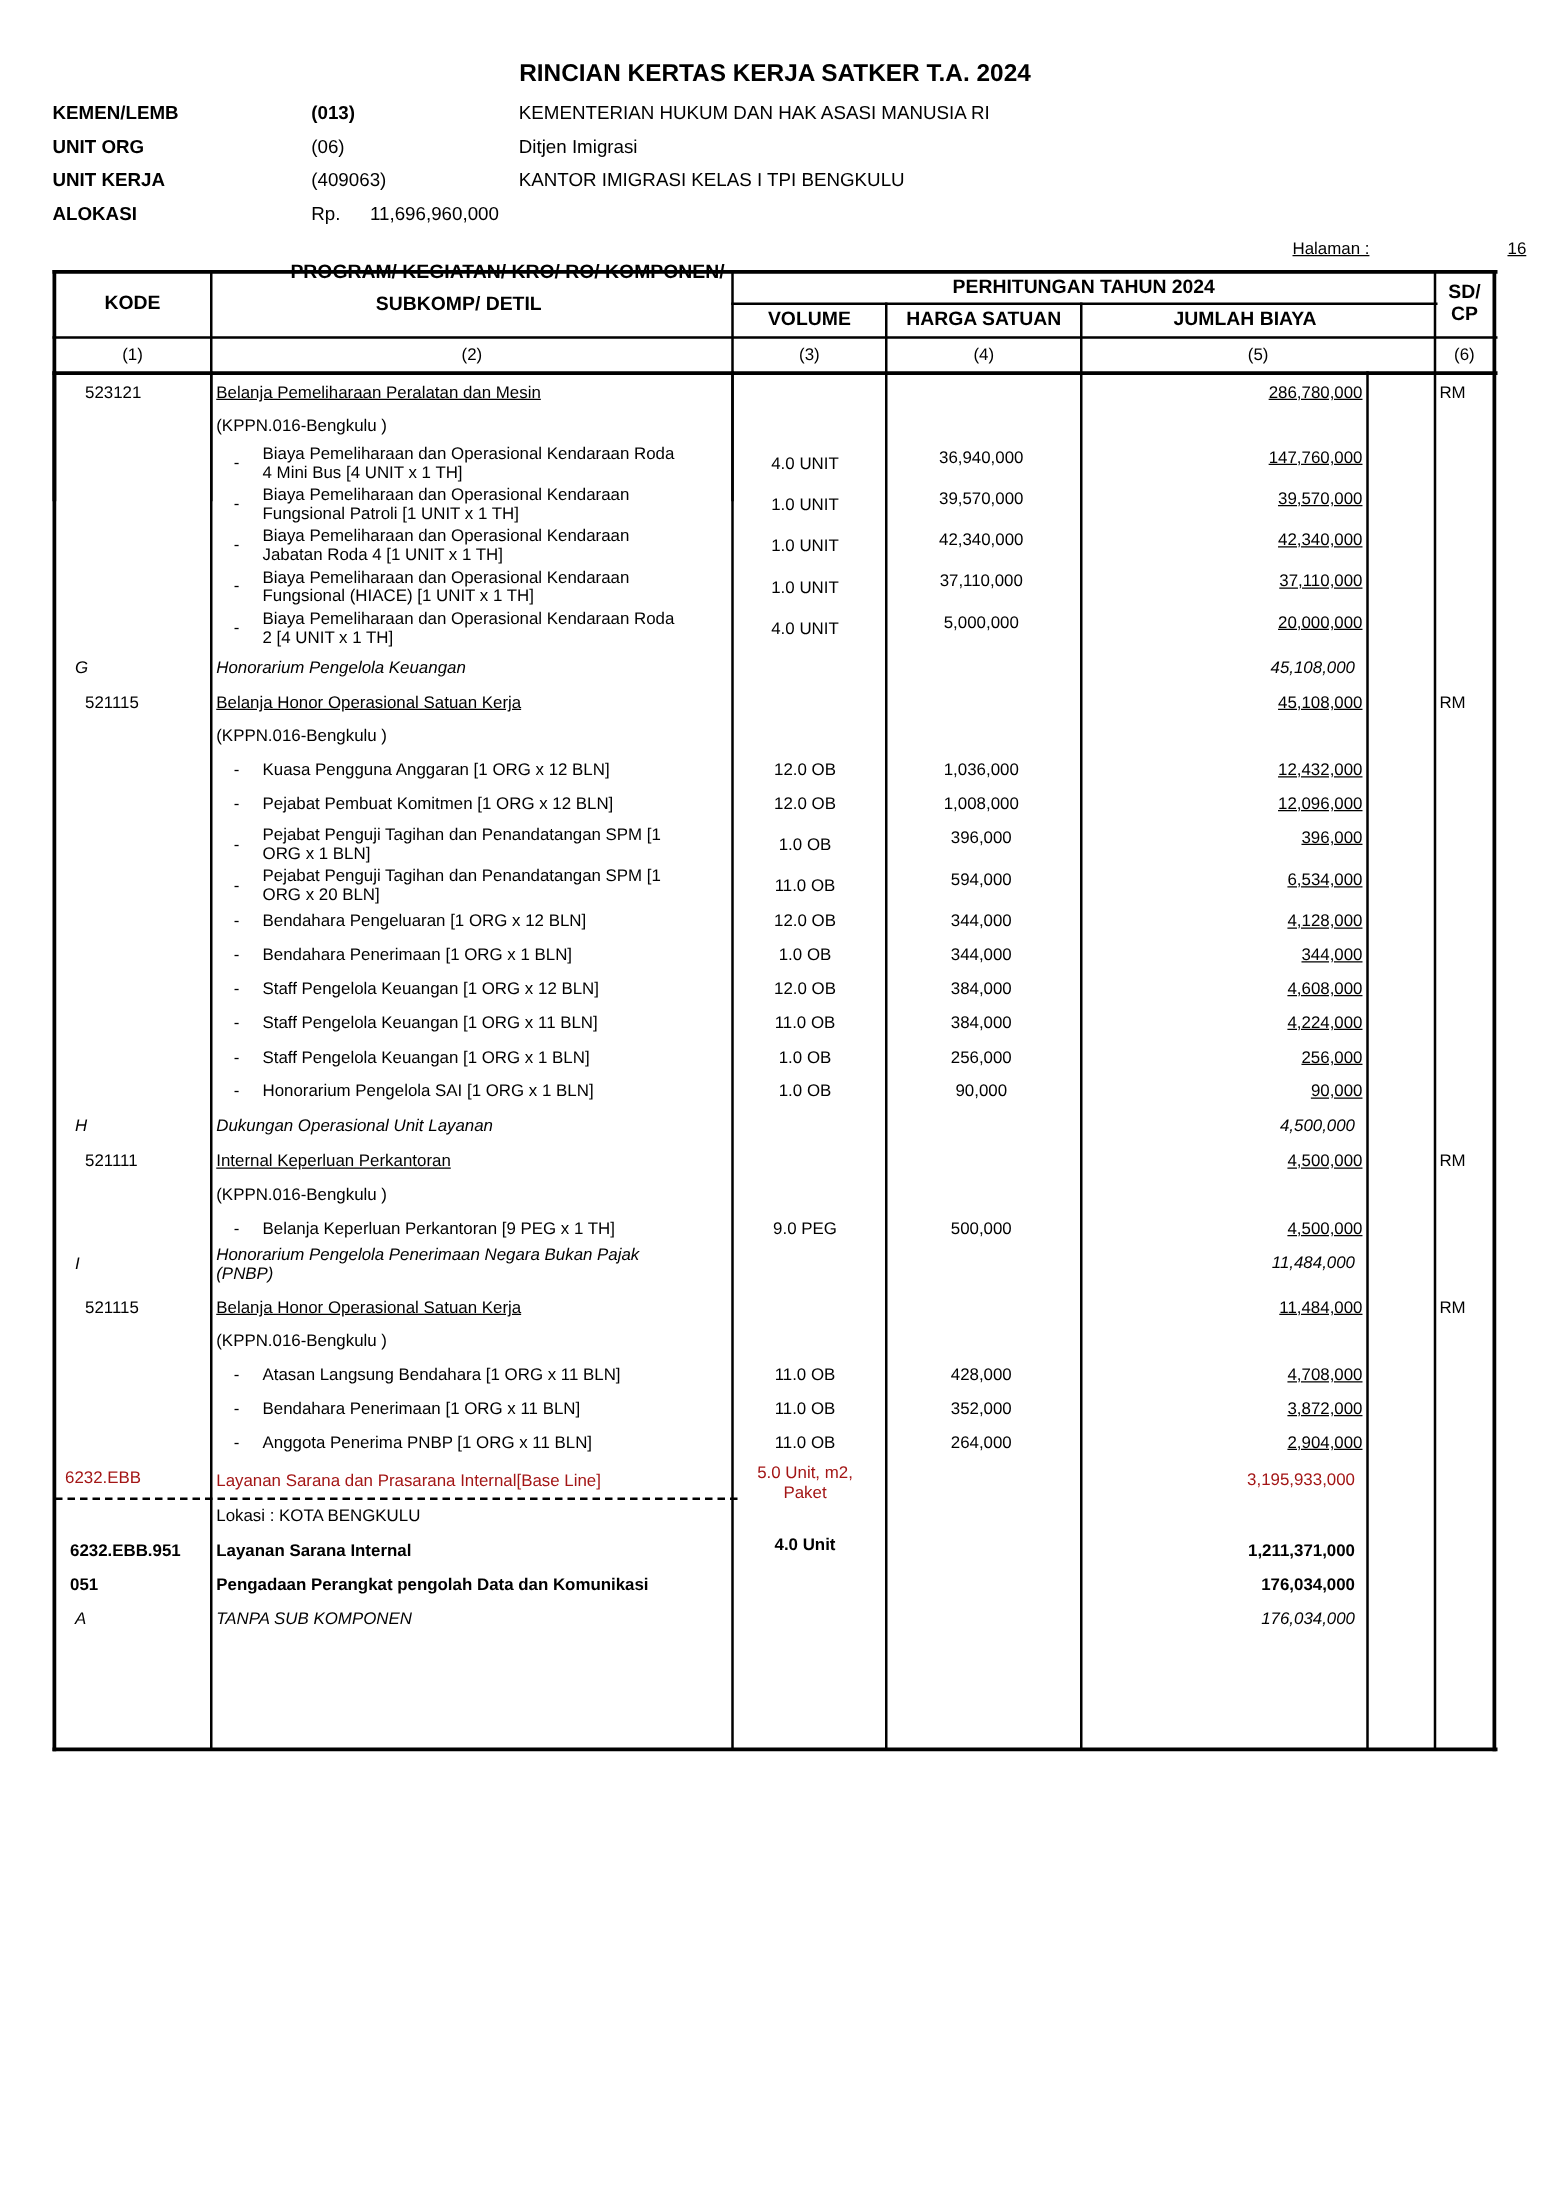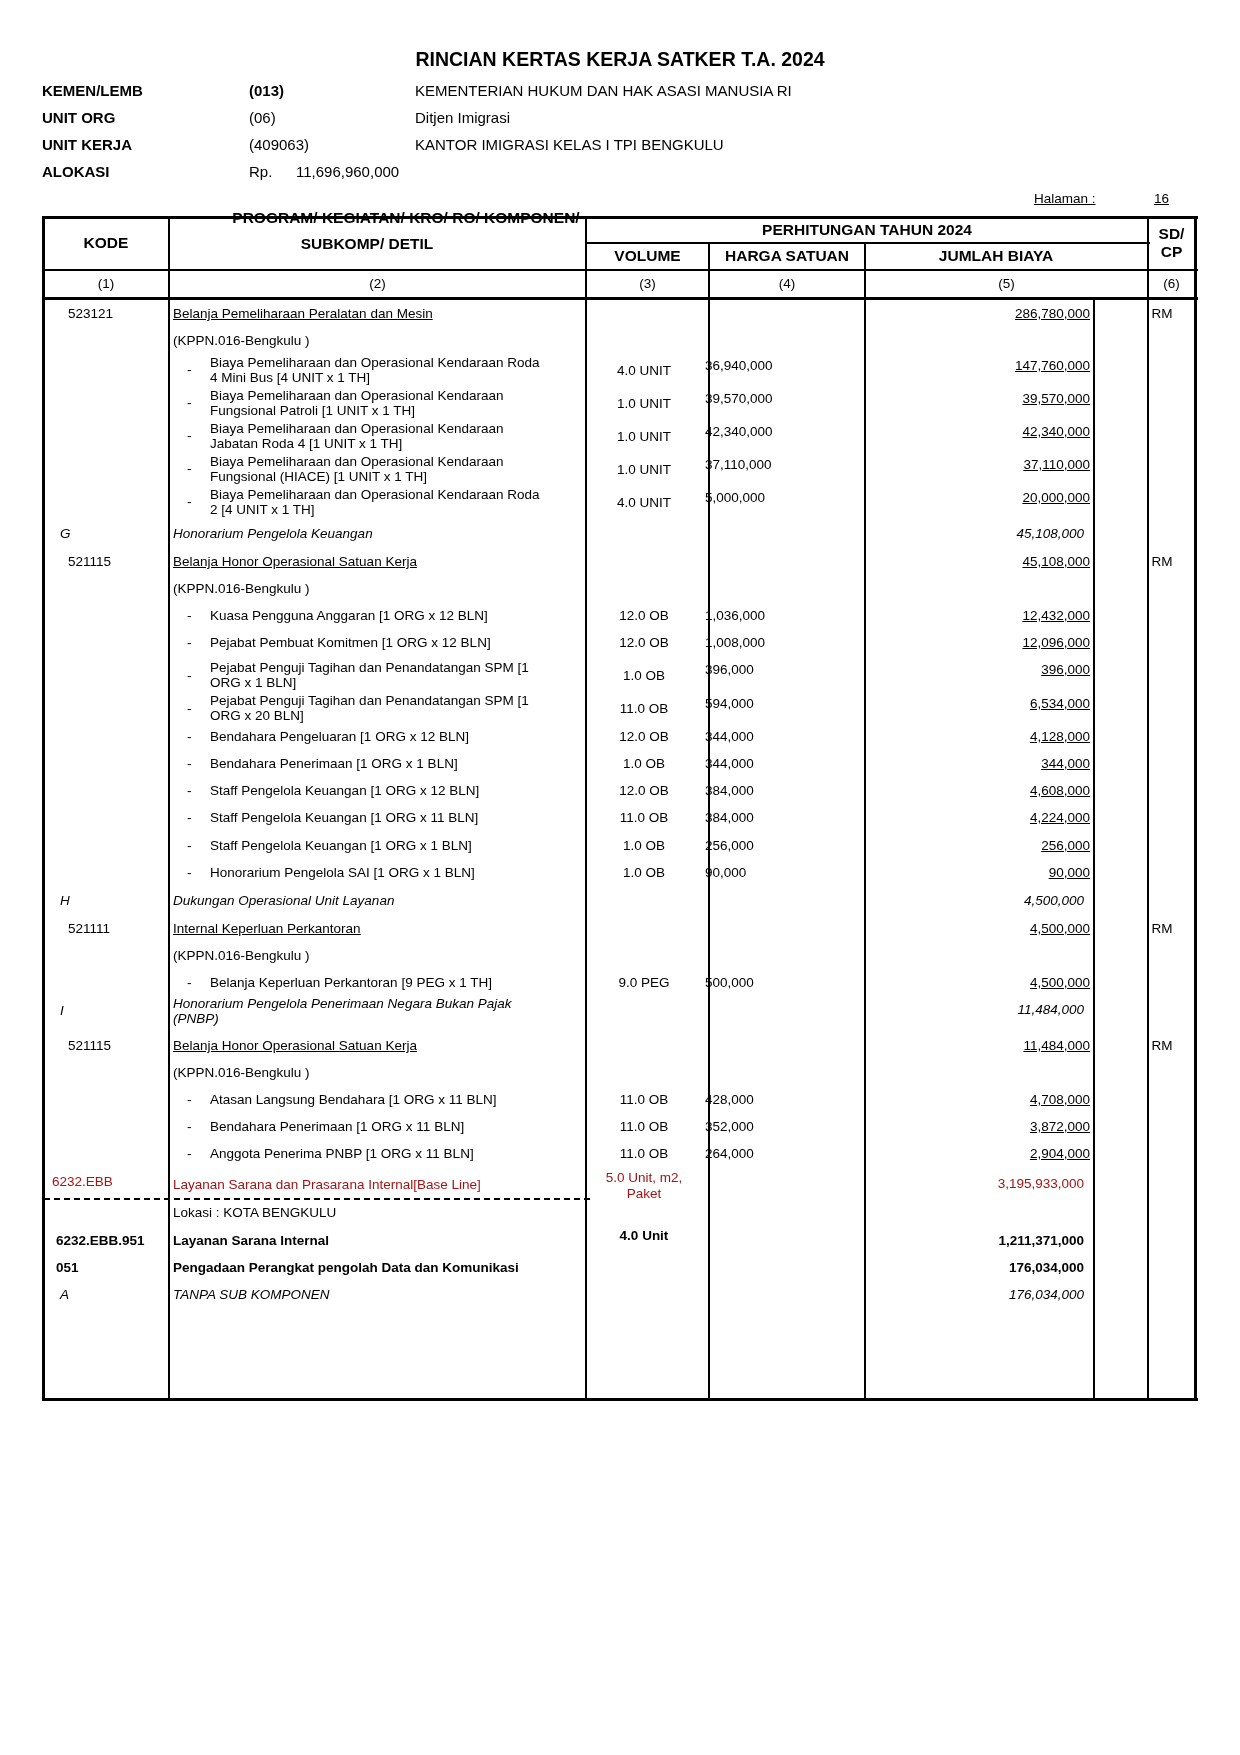--- a/index.html
+++ b/index.html
@@ -17,21 +17,21 @@
   .th { position:absolute; font-weight:bold; font-size:15.5px; text-align:center; }
   .colnum { position:absolute; font-size:13.5px; text-align:center; top:276px; }
   
   .cell { position:absolute; font-size:13.5px; line-height:15px; white-space:nowrap; }
   .kode { left:68px; }
   .kode-l { left:60px; font-style:italic; }
   .desc { left:173px; }
   .dash { left:187px; }
   .item { left:210px; }
   .vol { left:585px; width:118px; text-align:center; }
-  .harga { left:705px; width:160px; text-align:left; }
+  .harga { left:705px; width:160px; text-align:center; }
   .jml { left:862px; width:228px; text-align:right;text-decoration:underline; }
   .jml-i { left:862px; width:222px; text-align:right; font-style:italic; }
   .sd { left:1137px; width:50px; text-align:center; }
   .it { font-style:italic; }
   .red { color:#a31515; }
   .dashed { position:absolute; left:44px; top:1198px; width:546px; border-top:2.5px dashed #000; }
 </style>
 </head>
 <body>
 
@@ -47,21 +47,21 @@
 
 <div class="abs hdr-lbl" style="top:136px">UNIT KERJA</div>
 <div class="abs hdr-code" style="top:136px">(409063)</div>
 <div class="abs hdr-val" style="top:136px">KANTOR IMIGRASI KELAS I TPI BENGKULU</div>
 
 <div class="abs hdr-lbl" style="top:163px">ALOKASI</div>
 <div class="abs hdr-code" style="top:163px">Rp.</div>
 <div class="abs" style="top:163px;left:296px;font-size:15px">11,696,960,000</div>
 
 <div class="abs halaman" style="top:191px;left:1034px">Halaman :</div>
-<div class="abs halaman" style="top:191px;left:1154px">16</div>
+<div class="abs halaman" style="top:191px;left:1206px">16</div>
 
 <div>
   <div class="line" style="left:42px;top:216px;width:1156px;height:2.5px"></div>
   <div class="line" style="left:585px;top:242px;width:565px;height:1.5px"></div>
   <div class="line" style="left:42px;top:269px;width:1156px;height:2px"></div>
   <div class="line" style="left:42px;top:297px;width:1156px;height:2.5px"></div>
   <div class="line" style="left:42px;top:1398px;width:1156px;height:3px"></div>
 
   <div class="line" style="left:42px;top:216px;width:2.5px;height:185px"></div>
   <div class="line" style="left:168px;top:216px;width:2px;height:185px"></div>

